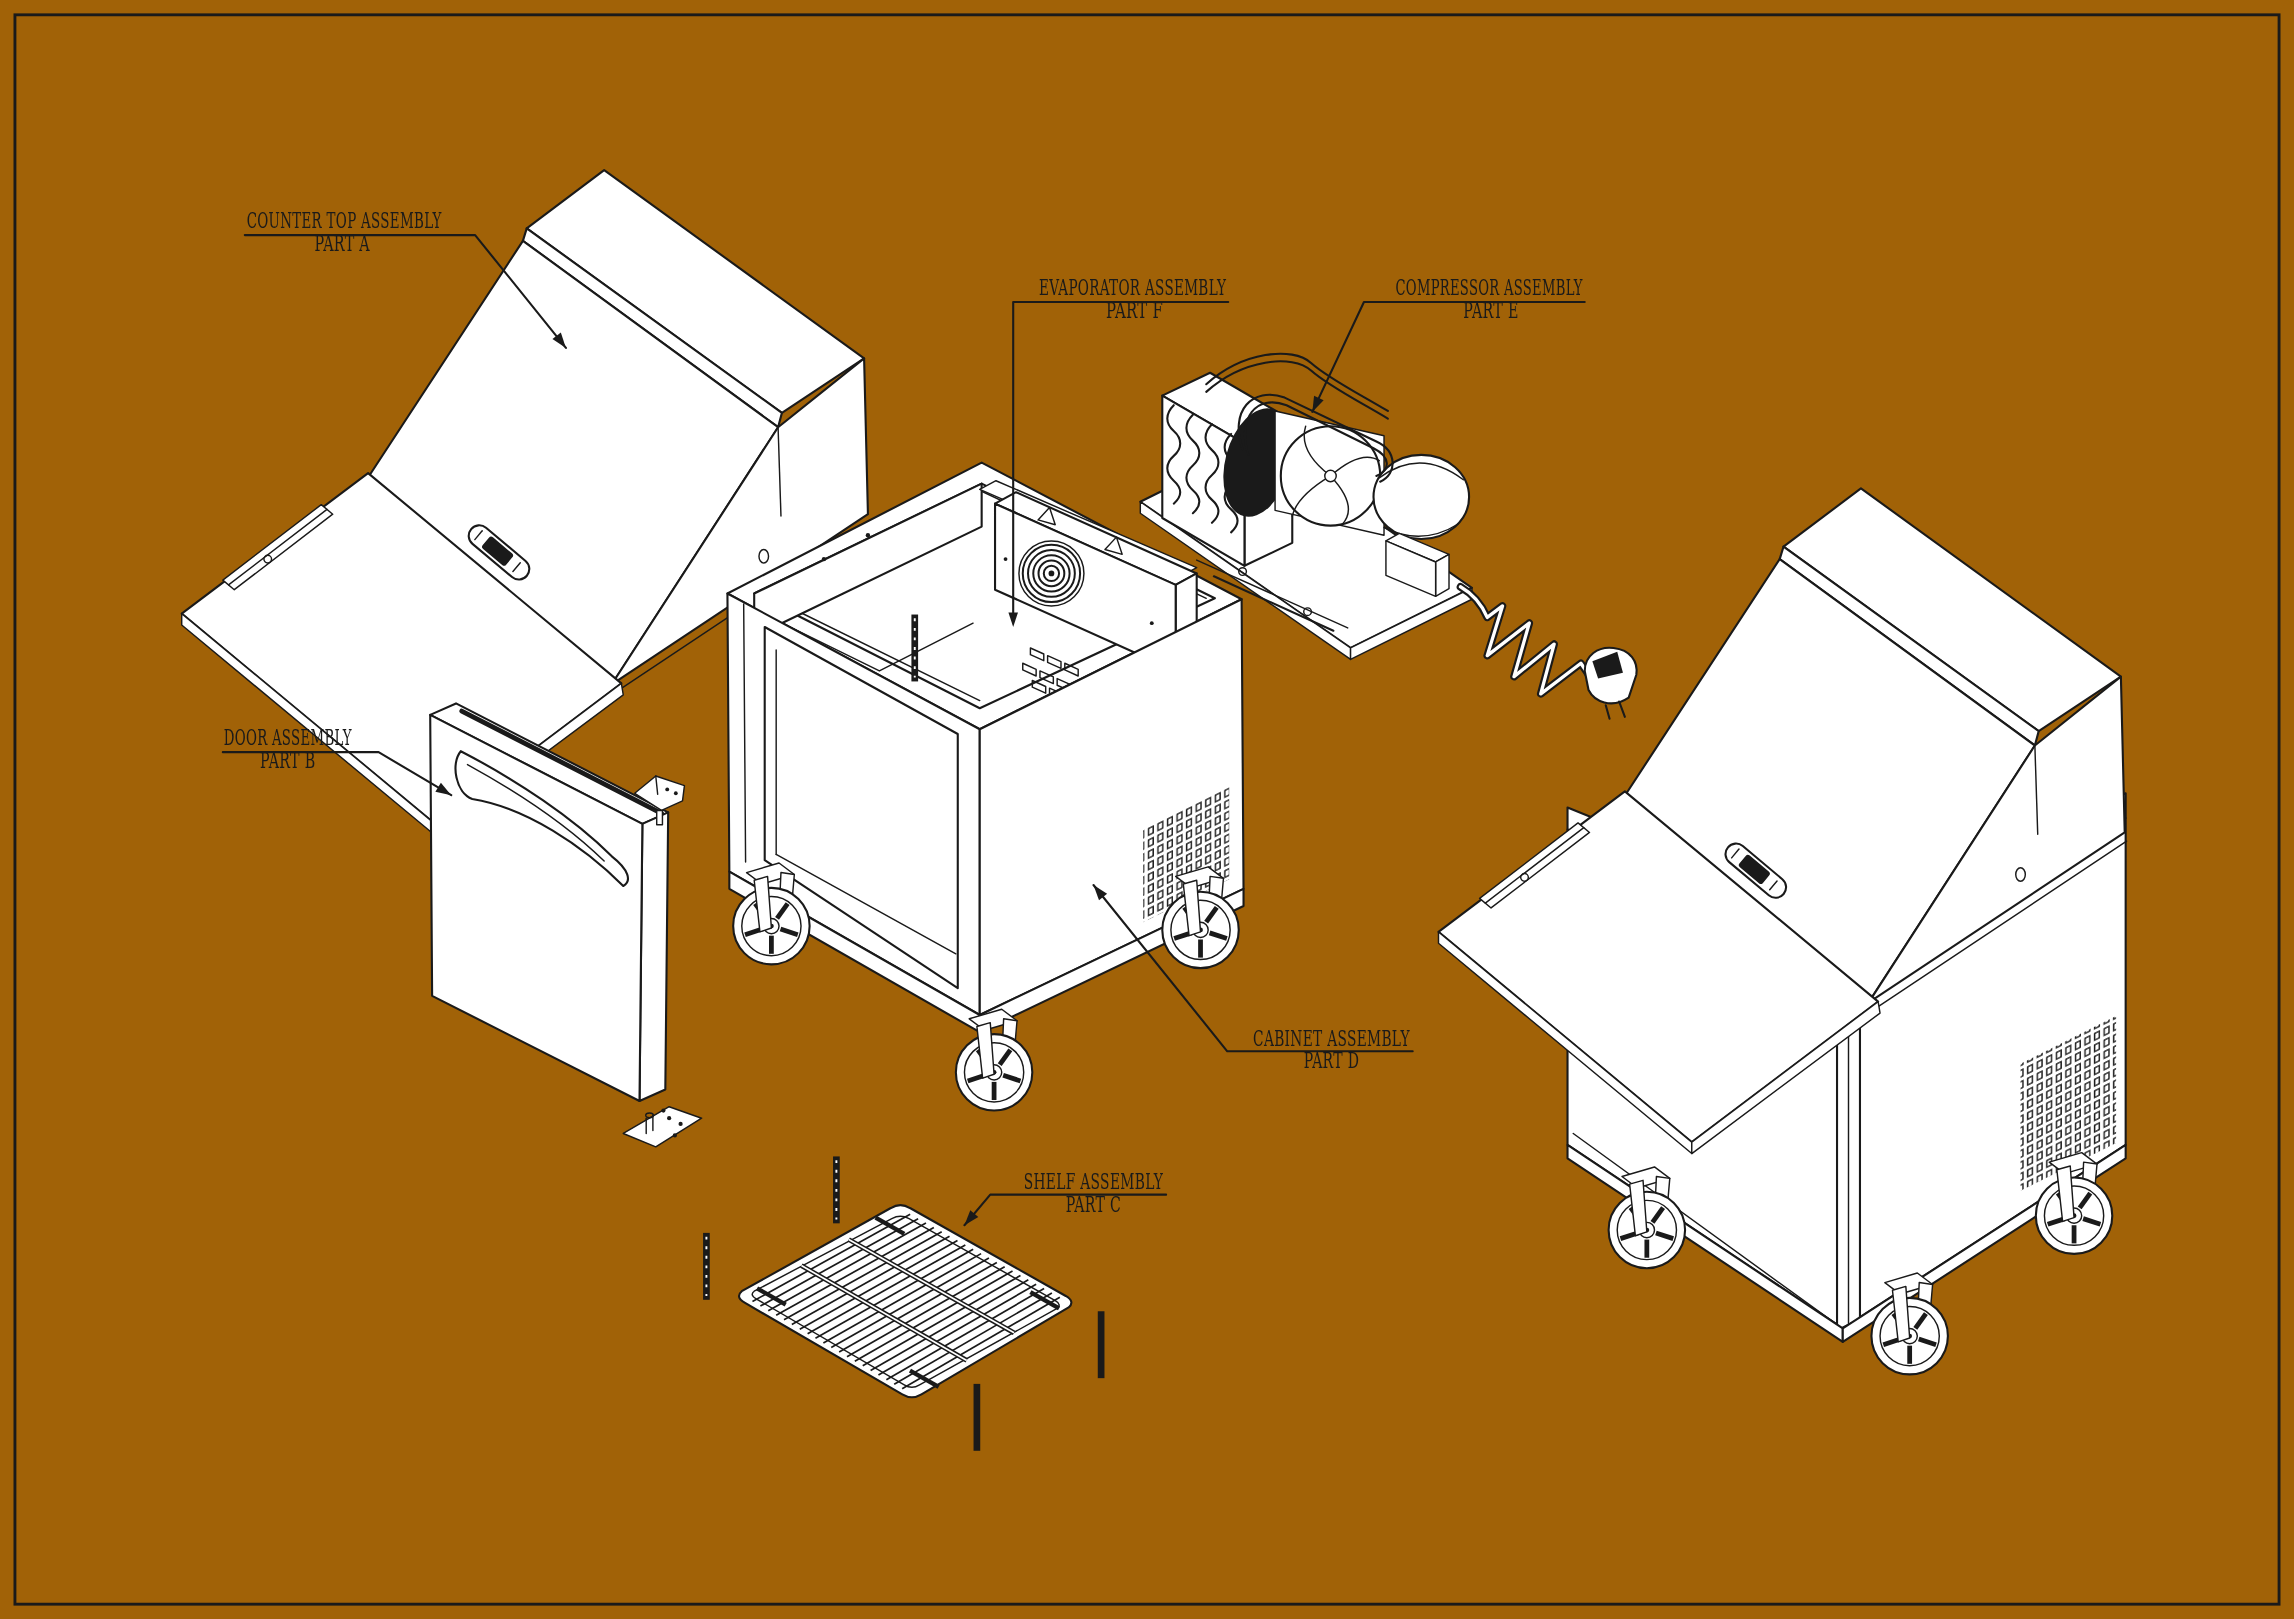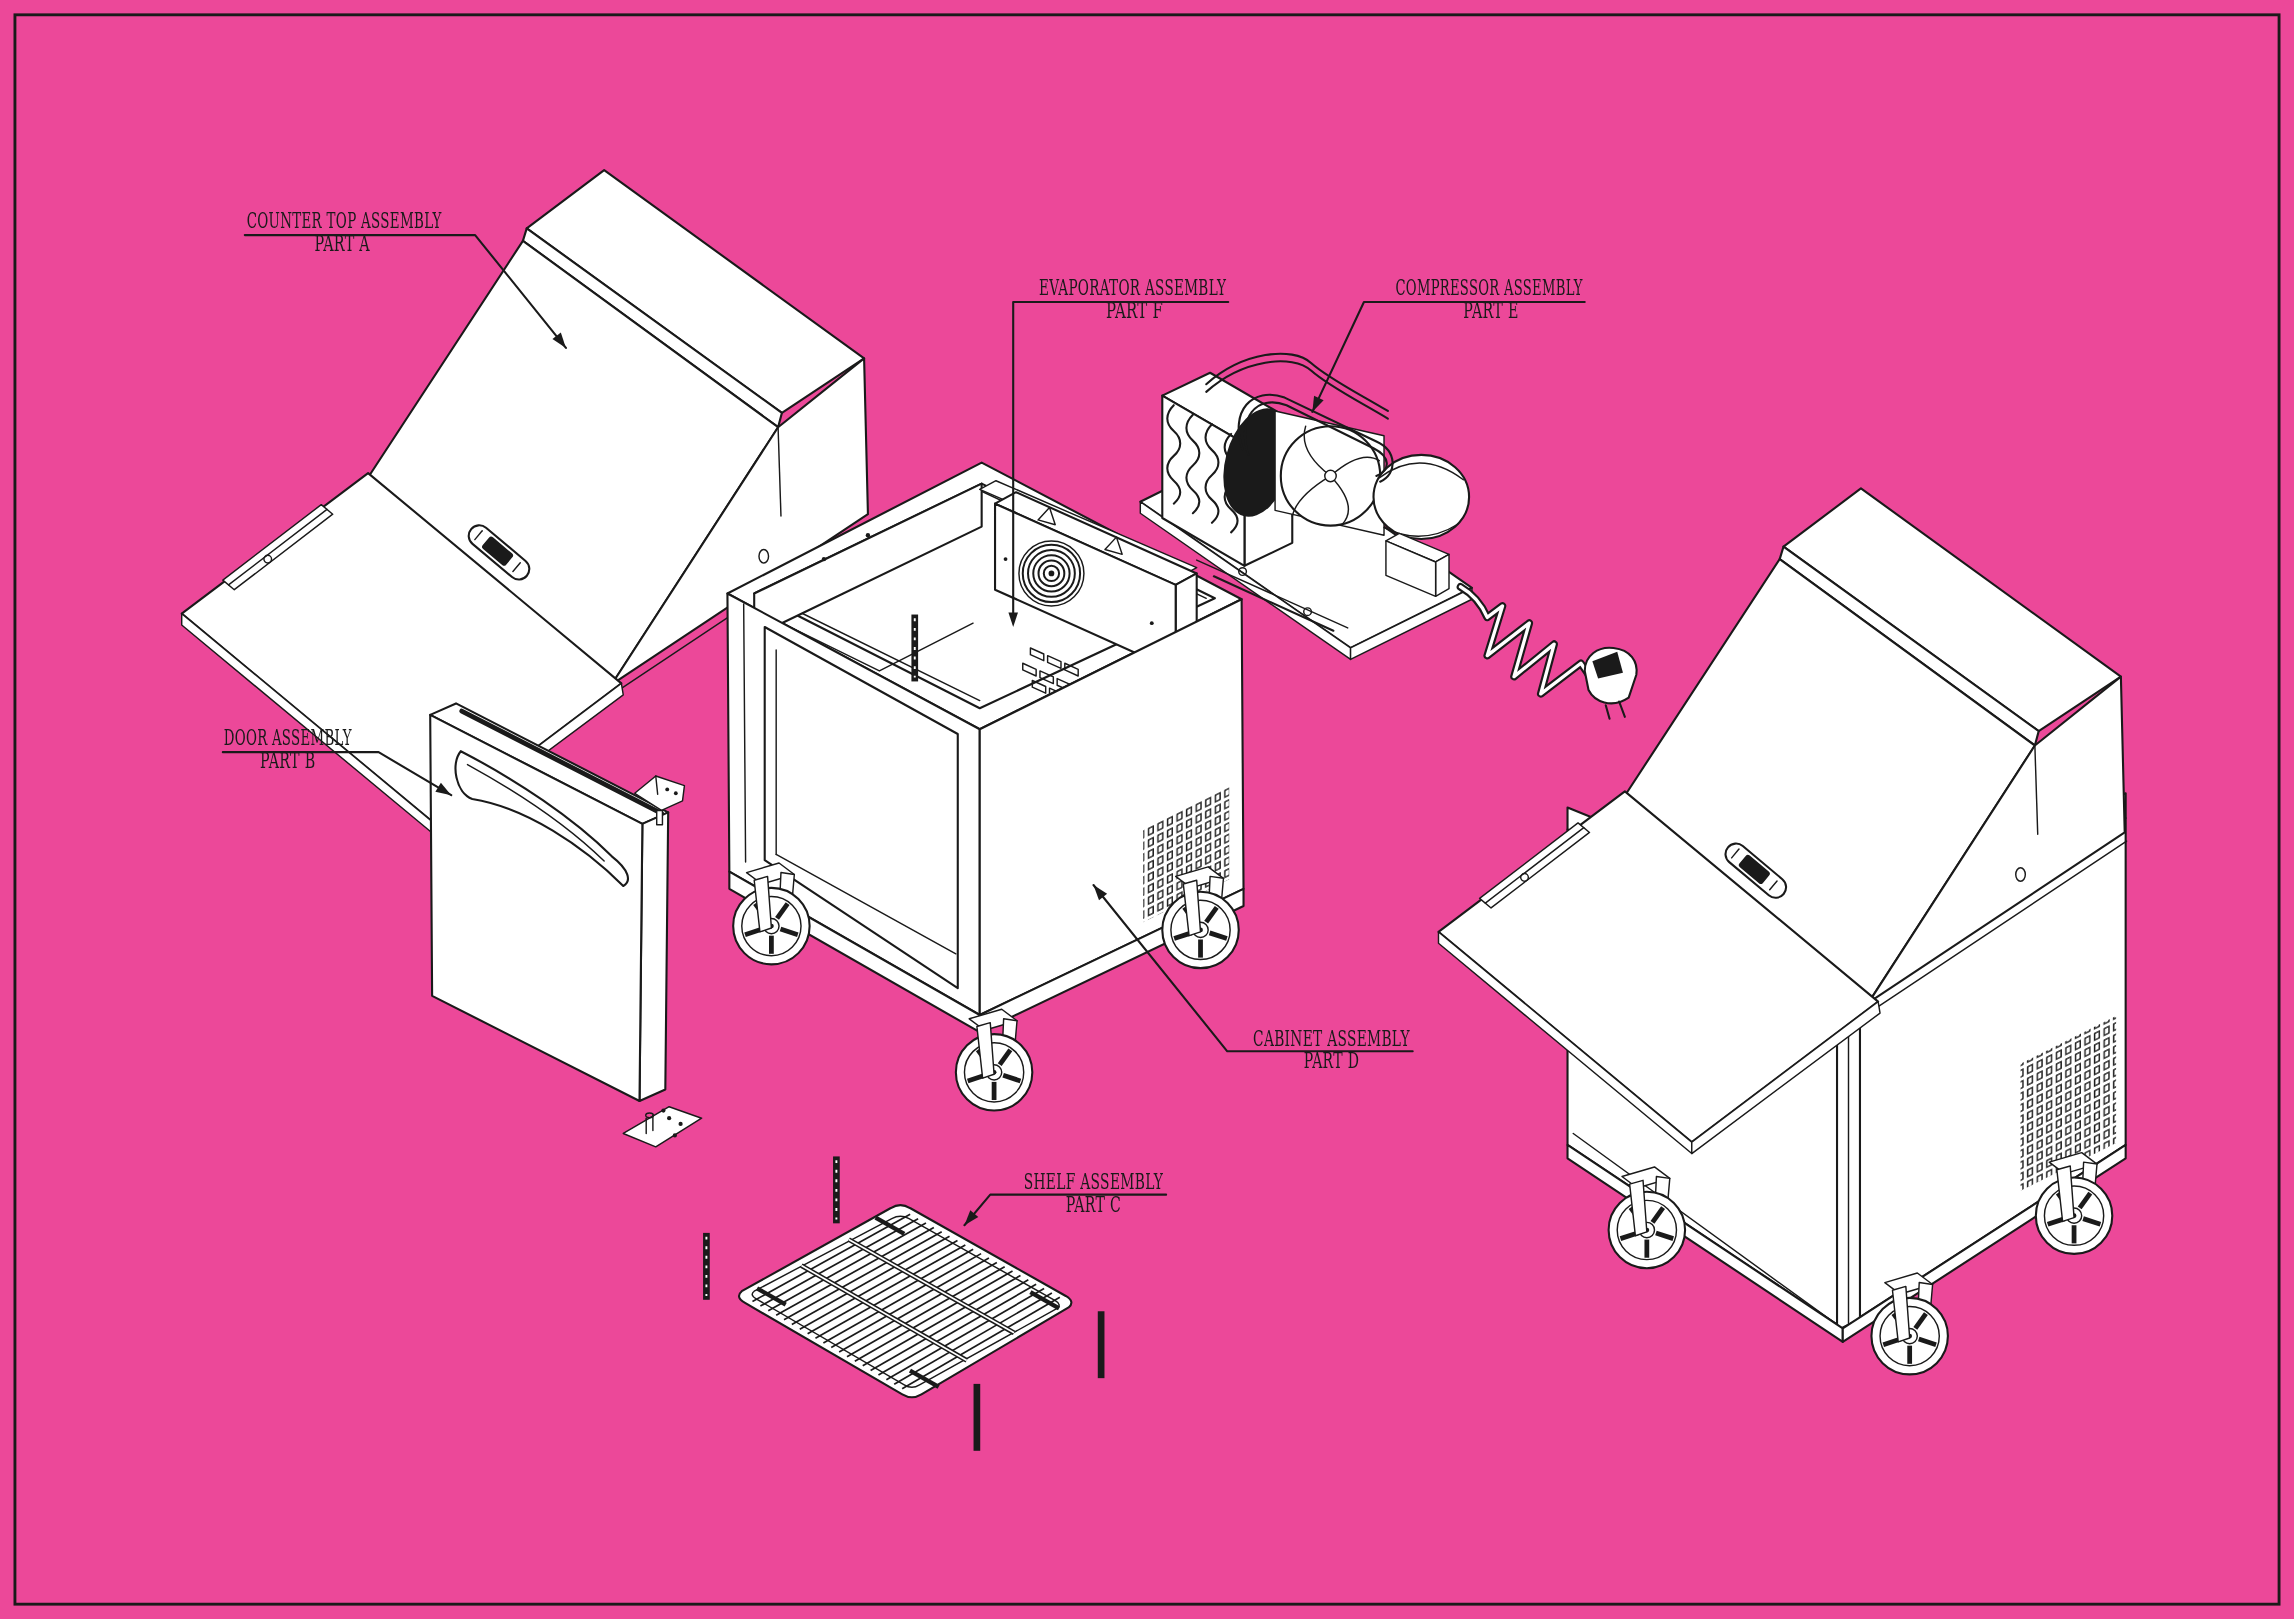--- a/index.html
+++ b/index.html
@@ -1,16 +1,16 @@
 <!DOCTYPE html>
 <html><head>
 <meta charset="utf-8">
 <style>
   html,body{margin:0;padding:0;background:#e8e8e8;}
-  #page{width:2294px;height:1619px;background:#ec4899;position:relative;margin:0 auto;}
+  #page{width:2294px;height:1619px;background:#a16207;position:relative;margin:0 auto;}
   svg{display:block;}
   .fw{fill:#ffffff;stroke:#1a1a1a;stroke-width:2.2;stroke-linejoin:round;stroke-linecap:round;}
   .ln{fill:none;stroke:#1a1a1a;stroke-width:2.2;stroke-linejoin:round;stroke-linecap:round;}
   .thin{stroke-width:1.5;}
   .hv{stroke-width:5;}
   .blk{fill:#1a1a1a;stroke:none;}
   text.callout{font-family:"DejaVu Serif","Liberation Serif",serif;font-size:23px;fill:#1a1a1a;letter-spacing:.5px;}
 </style>
 </head>
 <body>

